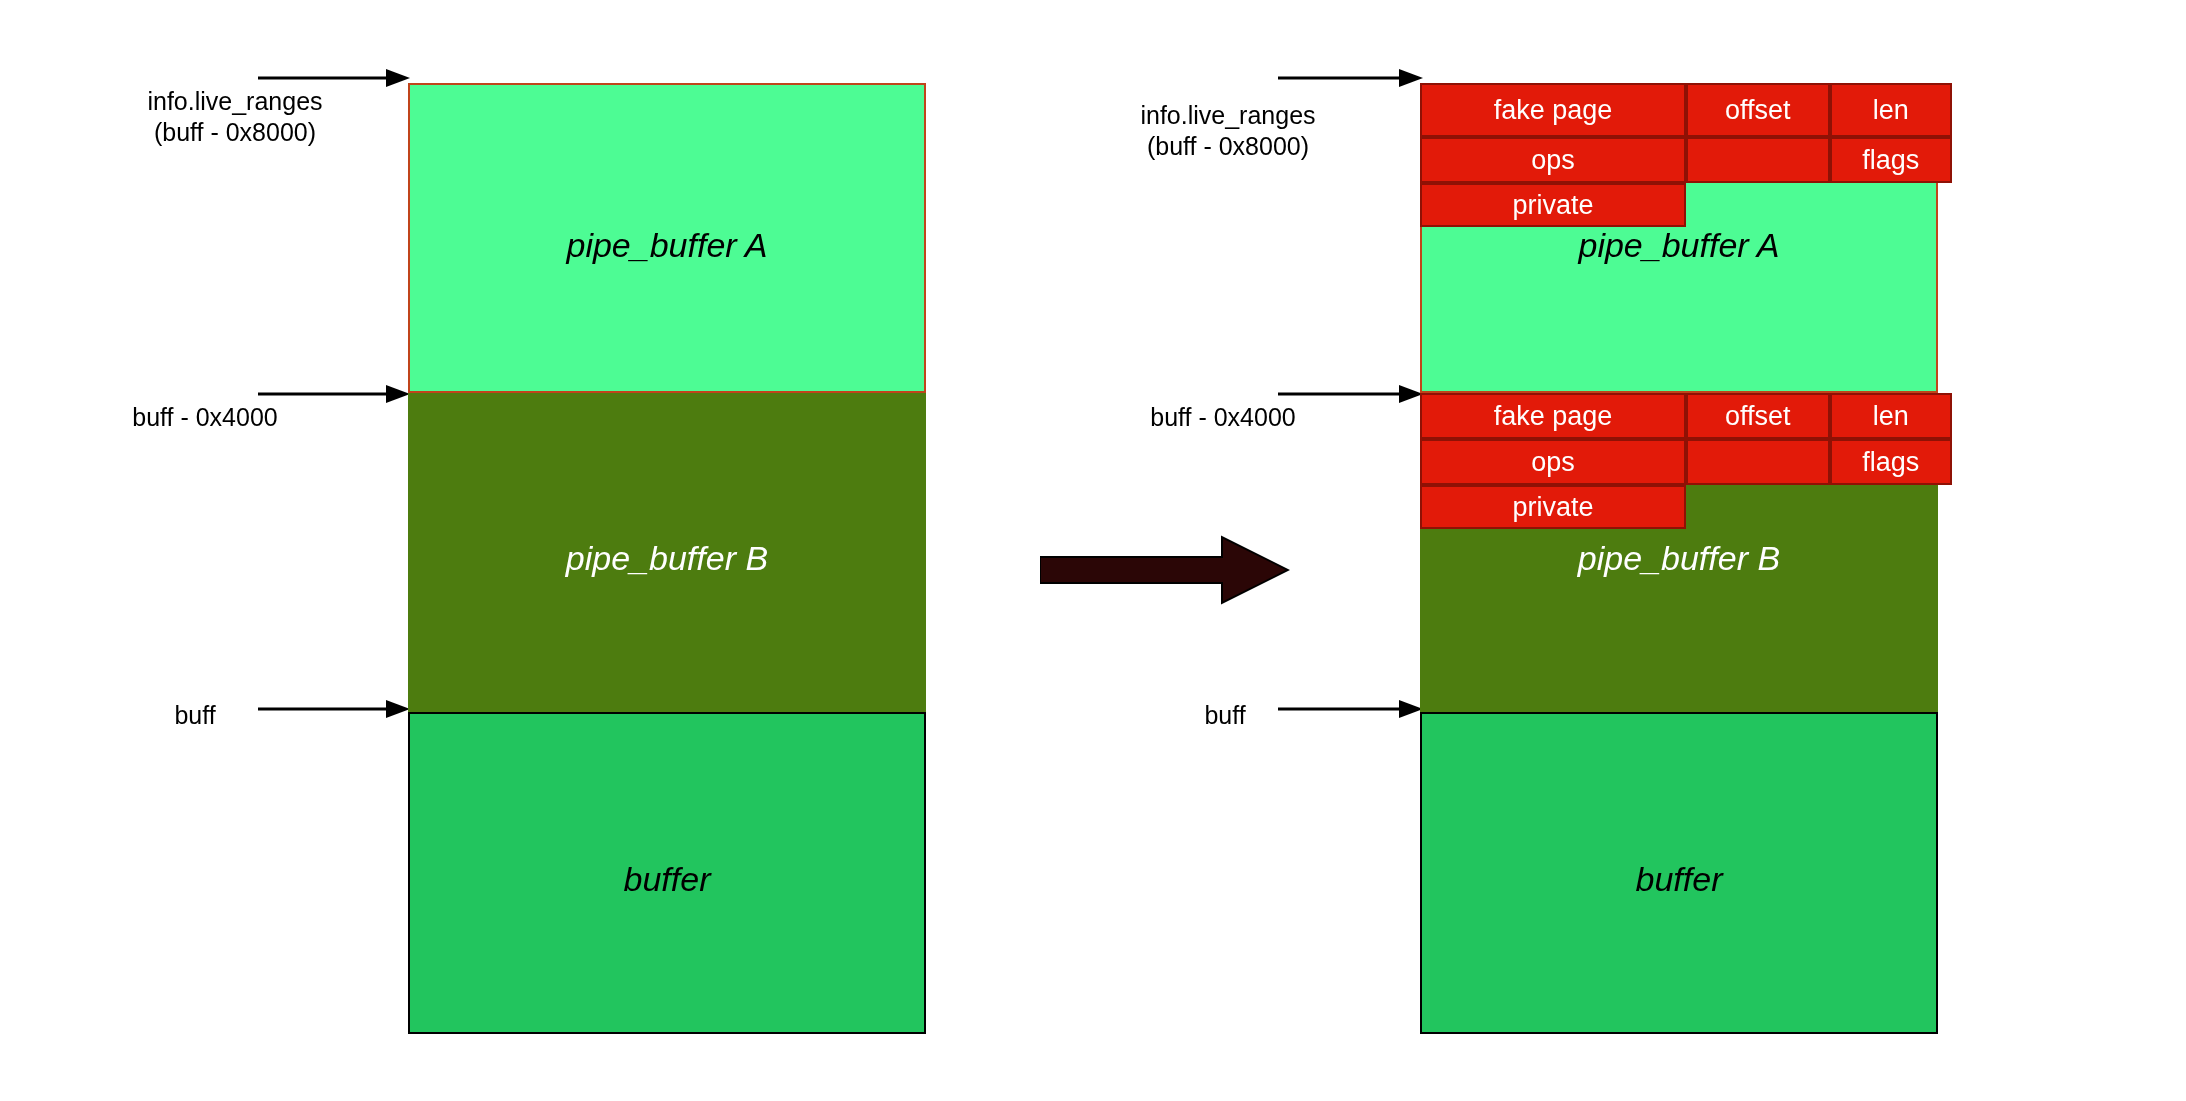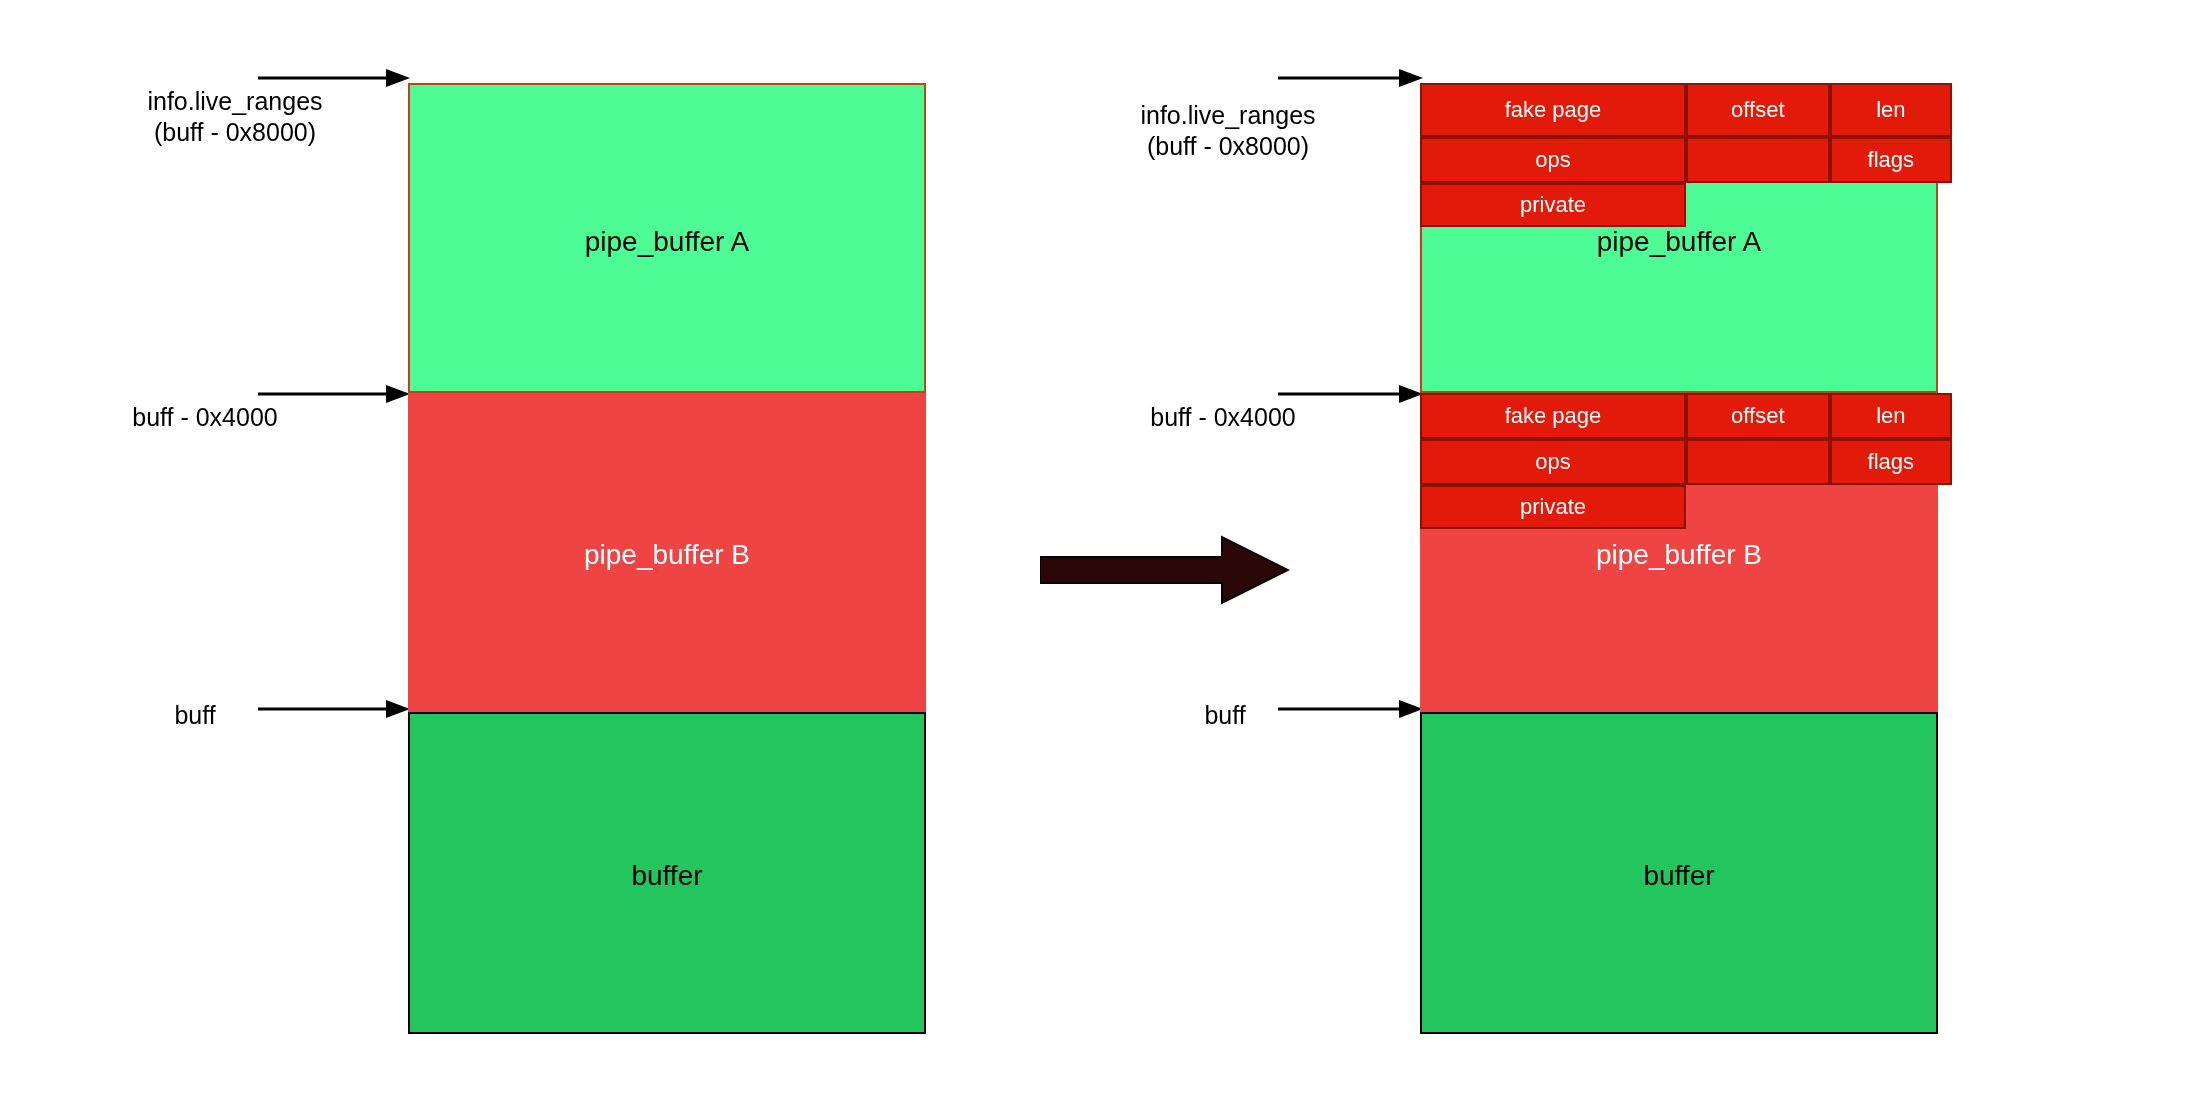--- a/index.html
+++ b/index.html
@@ -28,35 +28,36 @@
   .diagram {
     position: absolute;
   }
 
   .memblock {
     position: absolute;
     box-sizing: border-box;
   }
 
   .green  { background: #4dfc94; }
-  .blue   { background: #ef4444; }
+  .blue   { background: #4d7c0f; }
   .white  { background: #22c55e; }
 
   .outline-orange { border: 2px solid #c0441b; }
   .outline-black  { border: 2px solid #000000; }
 
   .block-label {
     position: absolute;
     left: 0;
     width: 100%;
     text-align: center;
-    font-size: 28px;
+    font-size: 34px;
     line-height: 1;
     pointer-events: none;
     white-space: nowrap;
+    font-style: italic;
   }
   .label-black { color: #000000; }
   .label-white { color: #ffffff; }
 
   
   .ptr-label {
     position: absolute;
     font-size: 25px;
     line-height: 1.22;
     text-align: center;
@@ -78,21 +79,21 @@
     position: relative;
     width: 100%;
     box-sizing: border-box;
     display: flex;
   }
   .struct-cell {
     box-sizing: border-box;
     background: #e21a09;
     border: 2px solid #8f1105;
     color: #ffffff;
-    font-size: 22px;
+    font-size: 27px;
     display: flex;
     align-items: center;
     justify-content: center;
     white-space: nowrap;
     overflow: hidden;
     text-align: right;
   }
   .struct-cell.empty-cell { color: transparent; }
   .struct-cell.transparent-cell {
     background: transparent;

